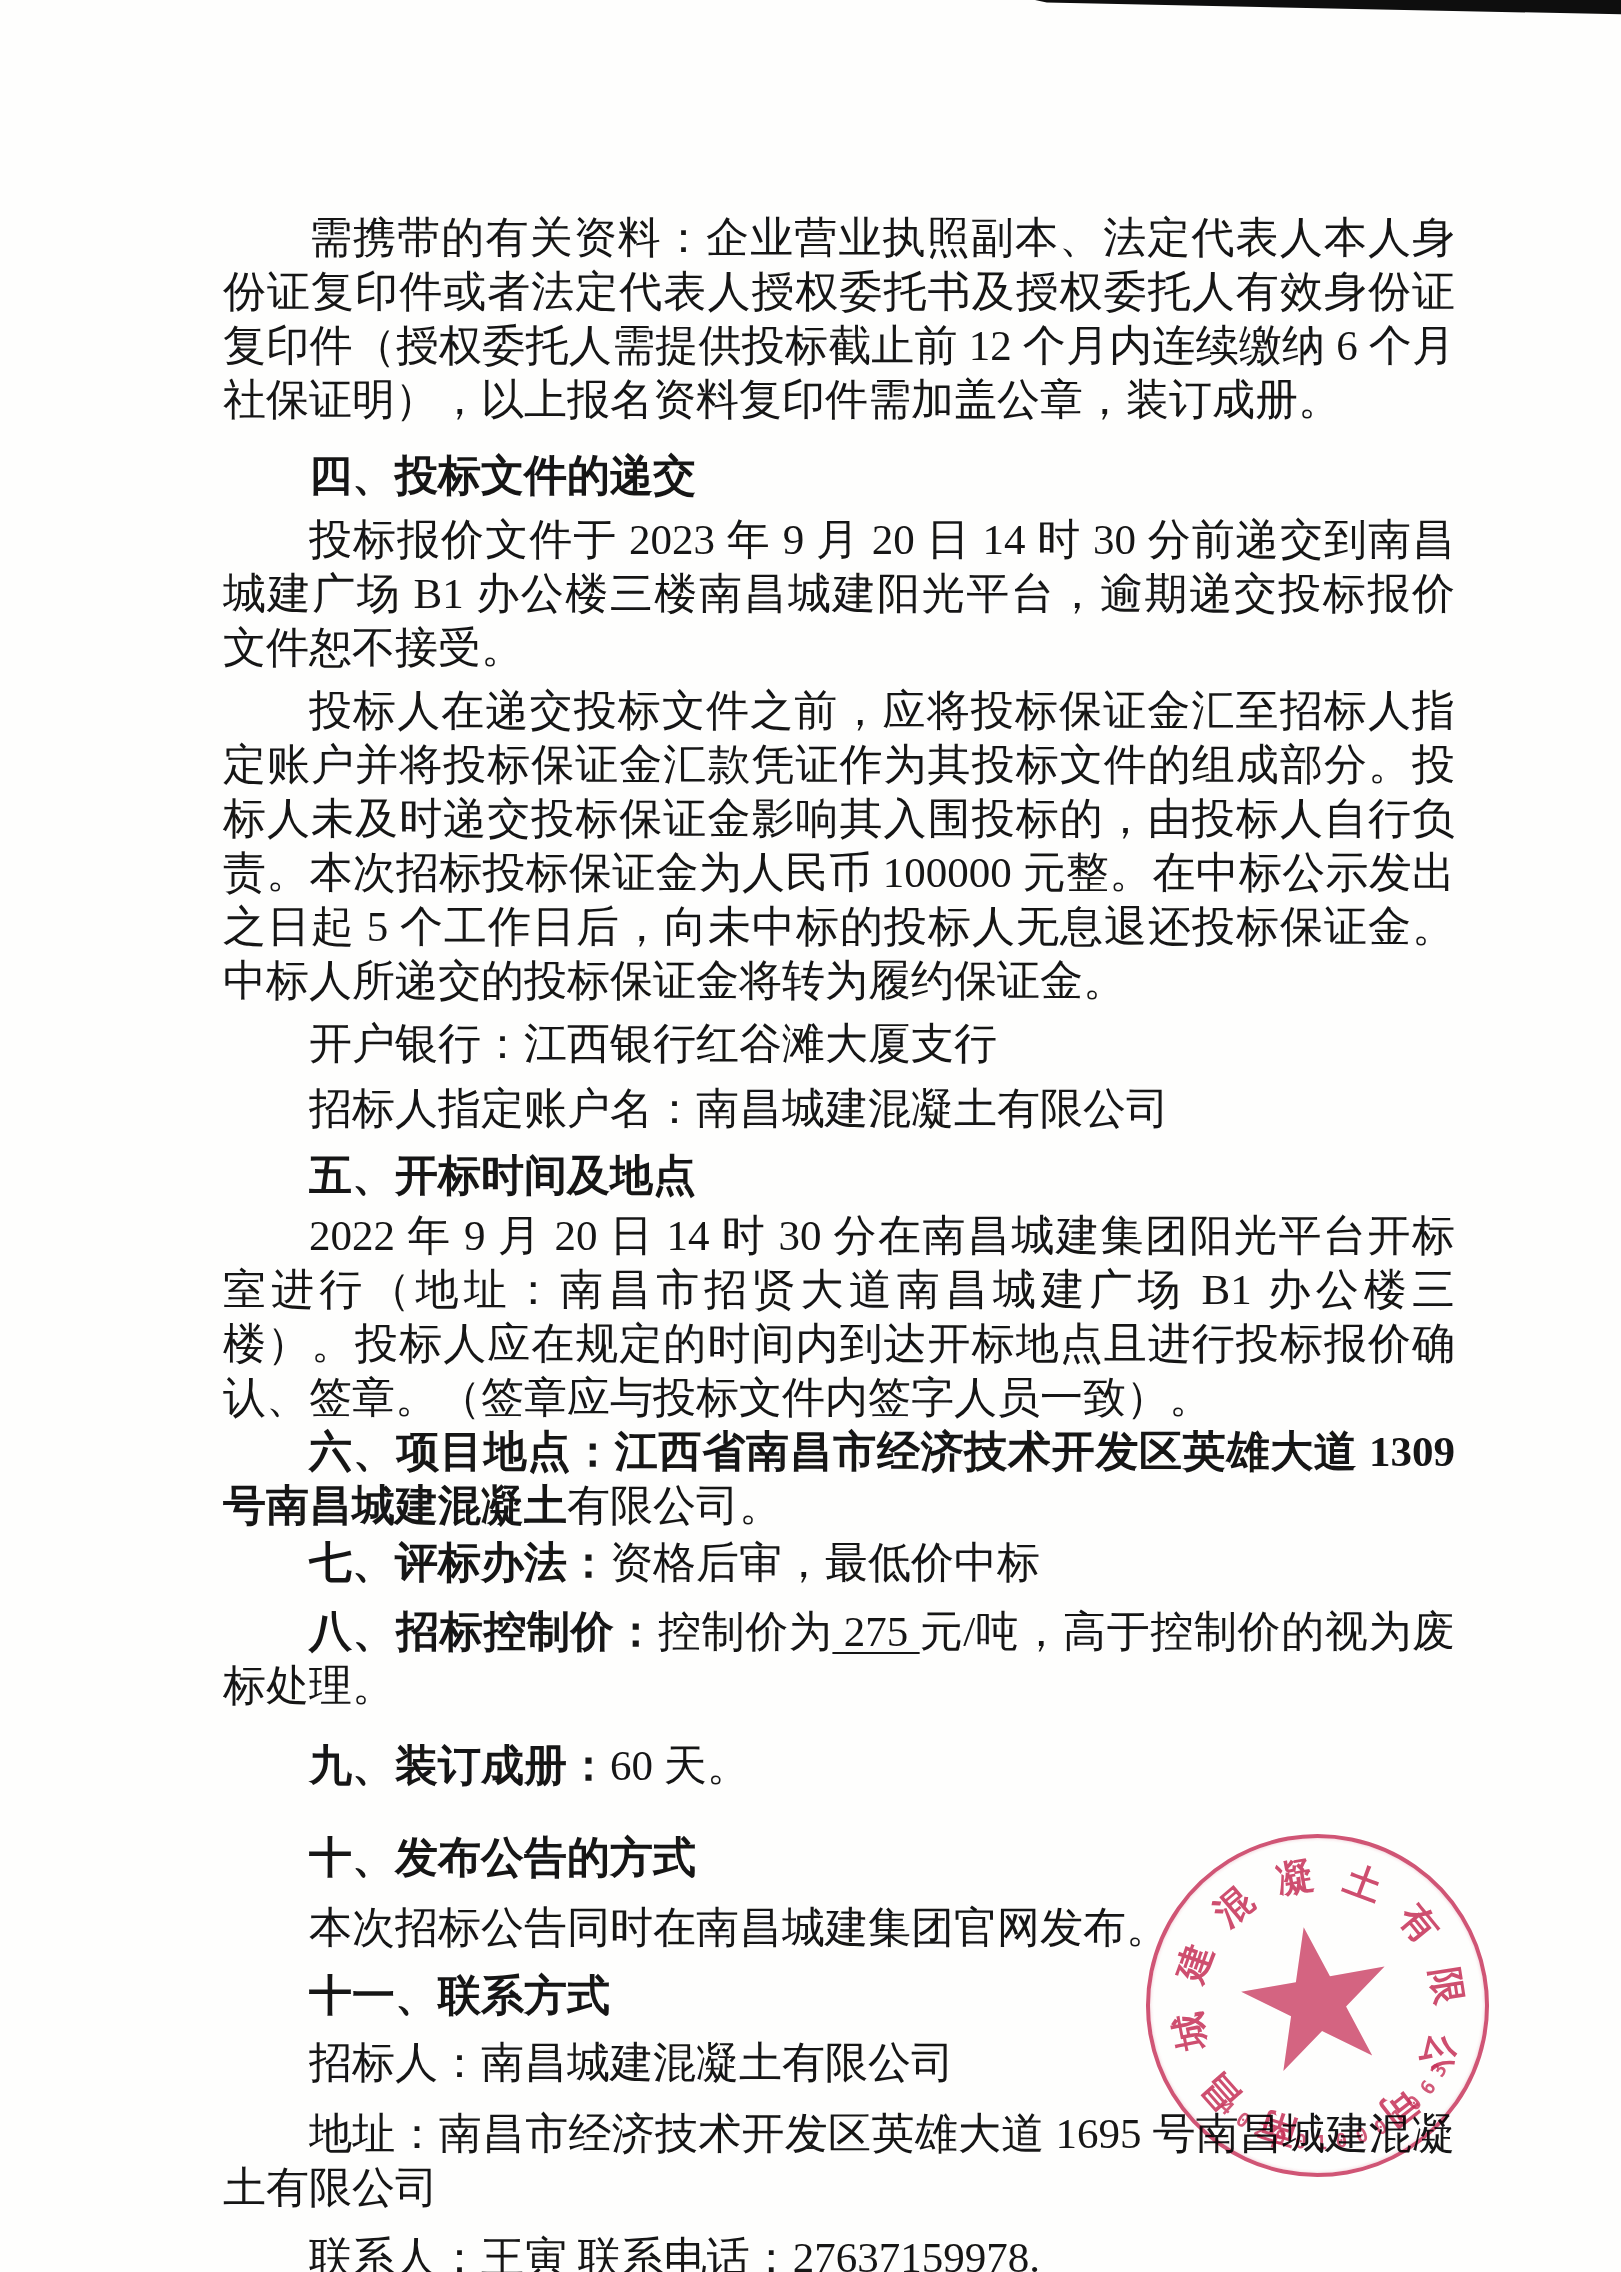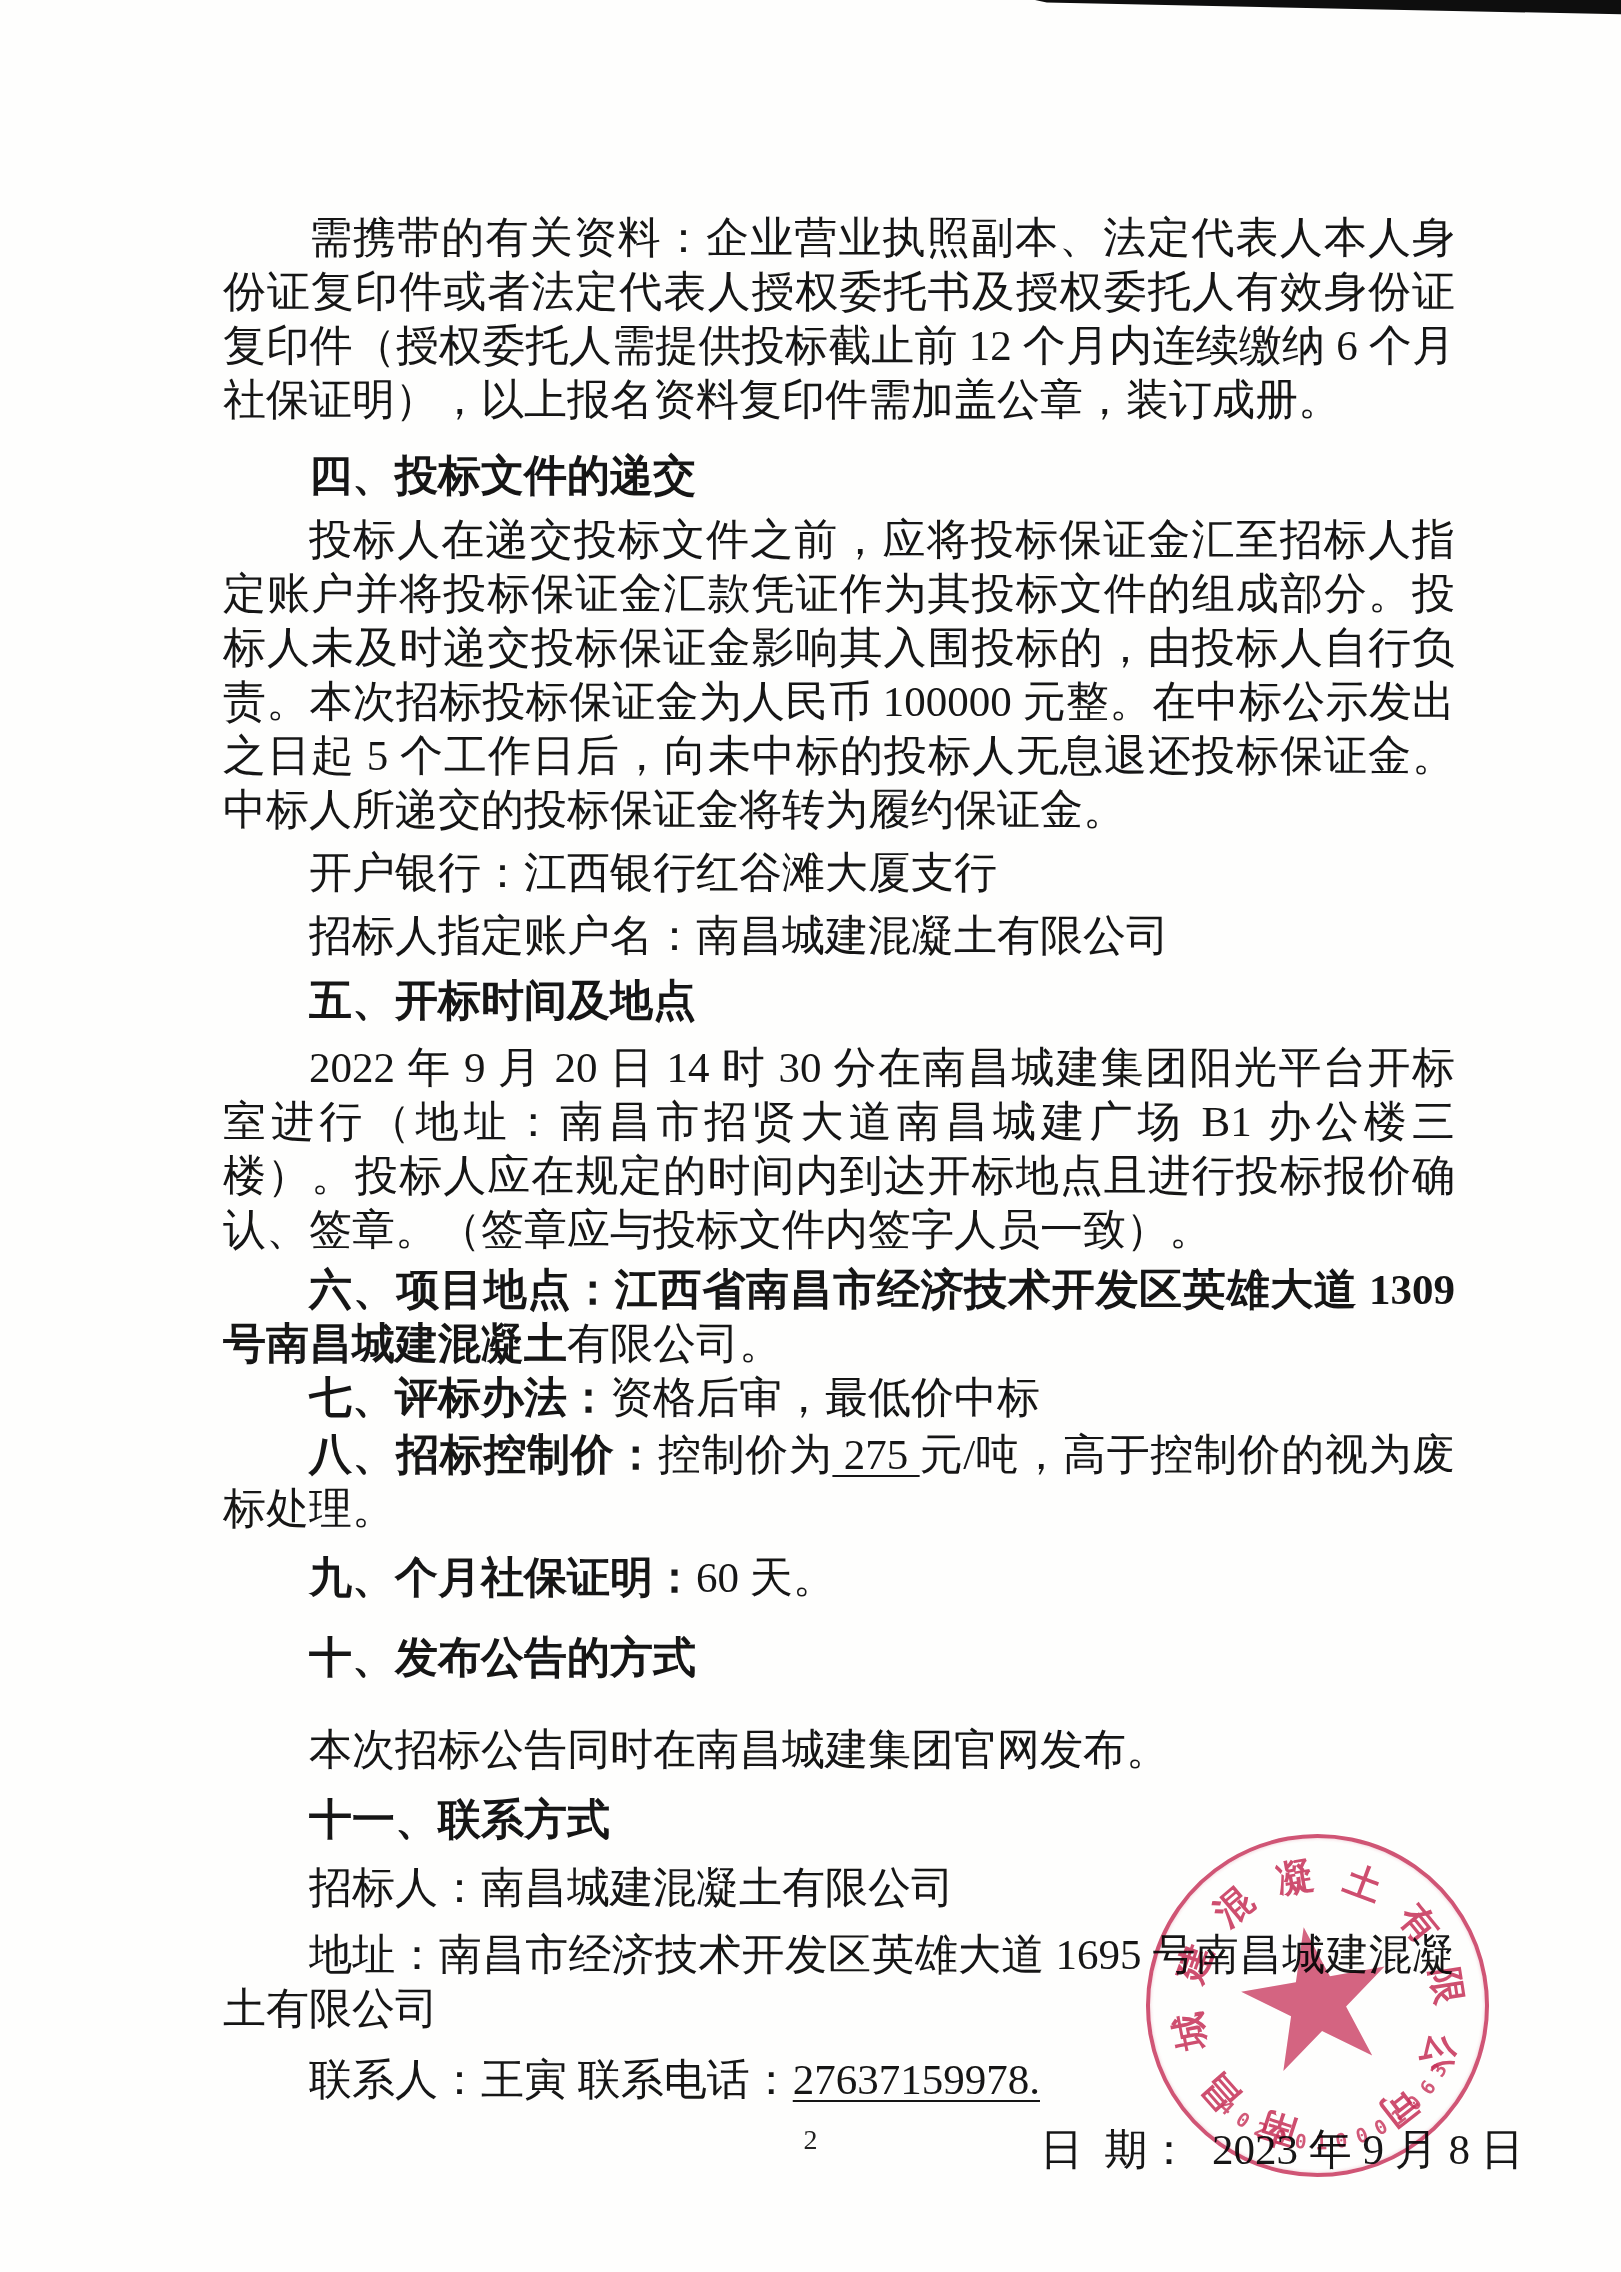--- a/index.html
+++ b/index.html
@@ -63,29 +63,30 @@
 </style>
 </head>
 <body>
 
 <div class="page">
   <div class="top-wedge"></div>
 
   <div id="content">
       <p class="body"><span>需携带的有关资料：企业营业执照副本、法定代表人本人身份证复印件或者法定代表人授权委托书及授权委托人有效身份证复印件（授权委托人需提供投标截止前 12 个月内连续缴纳 6 个月社保证明），以上报名资料复印件需加盖公章，装订成册。</span></p>
       <p class="heading"><span>四、投标文件的递交</span></p>
+      <p class="body"><span>投标报价文件于 2023 年 9 月 20 日 14 时 30 分前递交到南昌城建广场 B1 办公楼三楼南昌城建阳光平台，逾期递交投标报价文件恕不接受。</span></p>
       <p class="body"><span>投标人在递交投标文件之前，应将投标保证金汇至招标人指定账户并将投标保证金汇款凭证作为其投标文件的组成部分。投标人未及时递交投标保证金影响其入围投标的，由投标人自行负责。本次招标投标保证金为人民币 100000 元整。在中标公示发出之日起 5 个工作日后，向未中标的投标人无息退还投标保证金。中标人所递交的投标保证金将转为履约保证金。</span></p>
       <p class="label"><span>开户银行：江西银行红谷滩大厦支行</span></p>
       <p class="label"><span>招标人指定账户名：南昌城建混凝土有限公司</span></p>
       <p class="heading"><span>五、开标时间及地点</span></p>
       <p class="body"><span>2022 年 9 月 20 日 14 时 30 分在南昌城建集团阳光平台开标室进行（地址：南昌市招贤大道南昌城建广场 B1 办公楼三楼）。投标人应在规定的时间内到达开标地点且进行投标报价确认、签章。（签章应与投标文件内签字人员一致）。</span></p>
       <p class="body"><span class="b">六、项目地点：江西省南昌市经济技术开发区英雄大道 1309 号南昌城建混凝土</span><span>有限公司。</span></p>
       <p class="body"><span class="b">七、评标办法：</span><span>资格后审，最低价中标</span></p>
       <p class="body"><span class="b">八、招标控制价：</span><span>控制价为</span><span class="u"> 275 </span><span>元/吨，高于控制价的视为废标处理。</span></p>
-      <p class="body"><span class="b">九、个月社保证明：</span><span>60 天。</span></p>
+      <p class="body"><span class="b">九、装订成册：</span><span>60 天。</span></p>
       <p class="heading"><span>十、发布公告的方式</span></p>
       <p class="body"><span>本次招标公告同时在南昌城建集团官网发布。</span></p>
       <p class="heading"><span>十一、联系方式</span></p>
       <p class="body"><span>招标人：南昌城建混凝土有限公司</span></p>
       <p class="body"><span>地址：南昌市经济技术开发区英雄大道 1695 号南昌城建混凝土有限公司</span></p>
       <p class="body"><span>联系人：王寅 联系电话：</span><span class="u">27637159978.</span></p>
       <p class="date"><span>日  期：  2023 年 9 月 8 日</span></p>
     </div>
 
   <div class="page-num">2</div>

